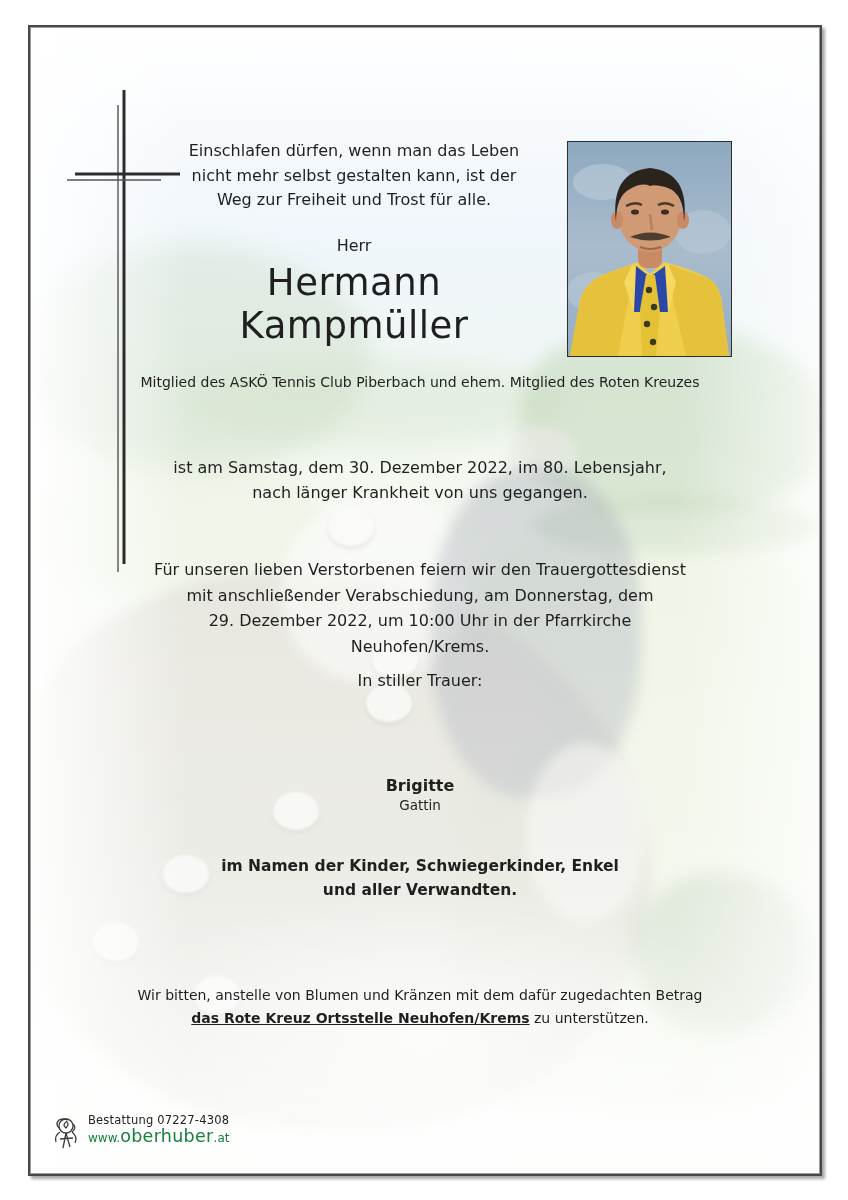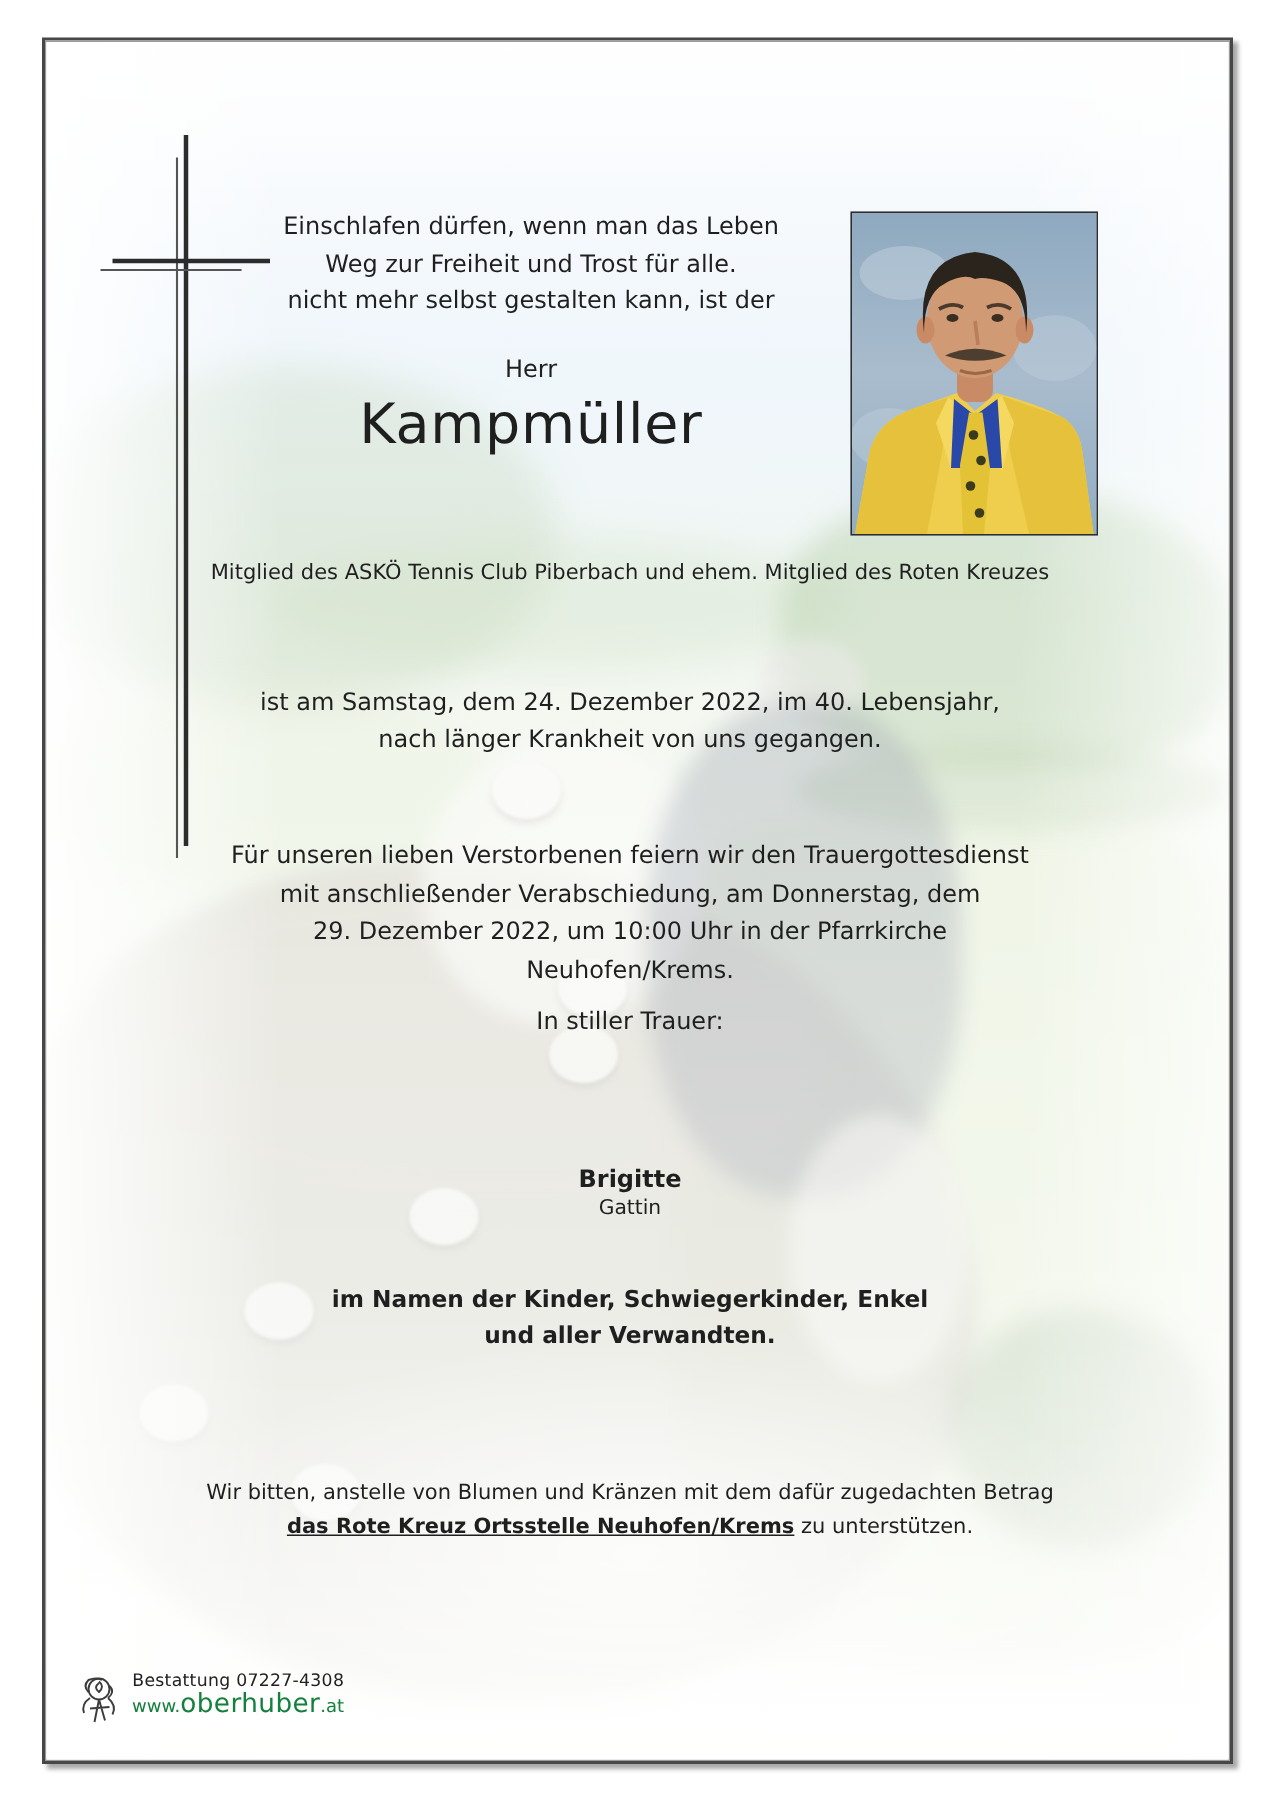--- a/index.html
+++ b/index.html
@@ -49,21 +49,21 @@
   .service{top:530px;font-size:16px;line-height:25.5px;text-align:center;}
   .mourn-head{top:644px;font-size:16px;font-weight:normal;}
   .mourner{top:749px;}
   .mourner .nm{font-size:16px;font-weight:bold;}
   .mourner .rel{font-size:13.5px;margin-top:2px;}
   .family{top:827px;font-size:15.5px;font-weight:bold;line-height:24px;}
   .donation{top:957px;font-size:14px;line-height:23px;}
   .donation b{font-weight:bold;text-decoration:underline;}
   .photo{position:absolute;left:537px;top:114px;width:163px;height:214px;border:1px solid #2e2e2e;background:#9db4c8;}
   .logo{position:absolute;left:20px;top:1087px;display:flex;align-items:flex-start;}
-  .logo-text{margin-left:6px;line-height:1.05;text-align:right;}
+  .logo-text{margin-left:6px;line-height:1.05;}
   .logo-l1{font-size:11.5px;letter-spacing:.2px;color:#222;}
   .logo-l2{font-size:12px;color:#15803d;margin-top:1px;}
   .logo-l2 .big{font-size:17.5px;letter-spacing:.3px;}
 </style>
 </head>
 <body>
 
 <div class="card">
 
   <div class="bg">
@@ -142,33 +142,34 @@
 
         <path d="M82,72 L84,88" stroke="#b97f5c" stroke-width="2.5" fill="none"></path>
         <path d="M62,95 Q82,86 103,95 Q82,102 62,95 Z" fill="#4d3e30"></path>
         <path d="M72,105 Q82,109 93,105" stroke="#9c6647" stroke-width="2" fill="none"></path>
       </svg>
     </div>
 
     <div class="col-left">
       <div class="epitaph">
         <div>Einschlafen dürfen, wenn man das Leben</div>
+        <div>nicht mehr selbst gestalten kann, ist der</div>
         <div>Weg zur Freiheit und Trost für alle.</div>
-        <div>nicht mehr selbst gestalten kann, ist der</div>
       </div>
       <div class="honorific">Herr</div>
       <div class="name">
+        <div>Hermann</div>
         <div>Kampmüller</div>
       </div>
     </div>
 
     <div class="main-col memberships">Mitglied des ASKÖ Tennis Club Piberbach und ehem. Mitglied des Roten Kreuzes</div>
 
     <div class="main-col death">
-      <div>ist am Samstag, dem 24. Dezember 2022, im 40. Lebensjahr,</div>
+      <div>ist am Samstag, dem 30. Dezember 2022, im 80. Lebensjahr,</div>
       <div>nach länger Krankheit von uns gegangen.</div>
     </div>
 
     <div class="main-col service">
       <div>Für unseren lieben Verstorbenen feiern wir den Trauergottesdienst</div>
       <div>mit anschließender Verabschiedung, am Donnerstag, dem</div>
       <div>29. Dezember 2022, um 10:00 Uhr in der Pfarrkirche</div>
       <div>Neuhofen/Krems.</div>
     </div>
 

